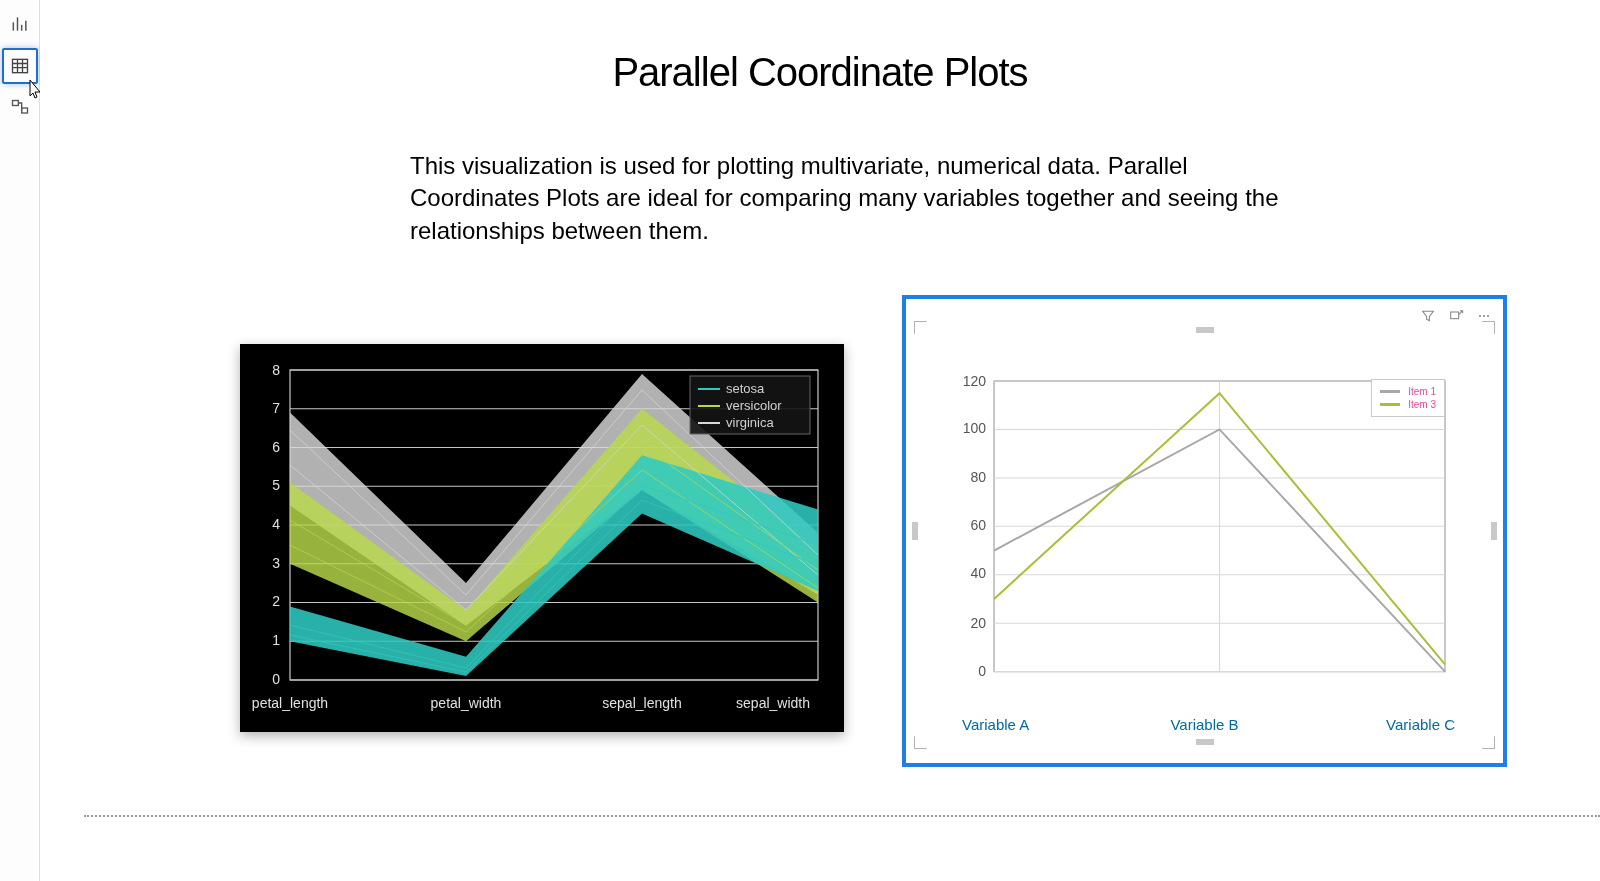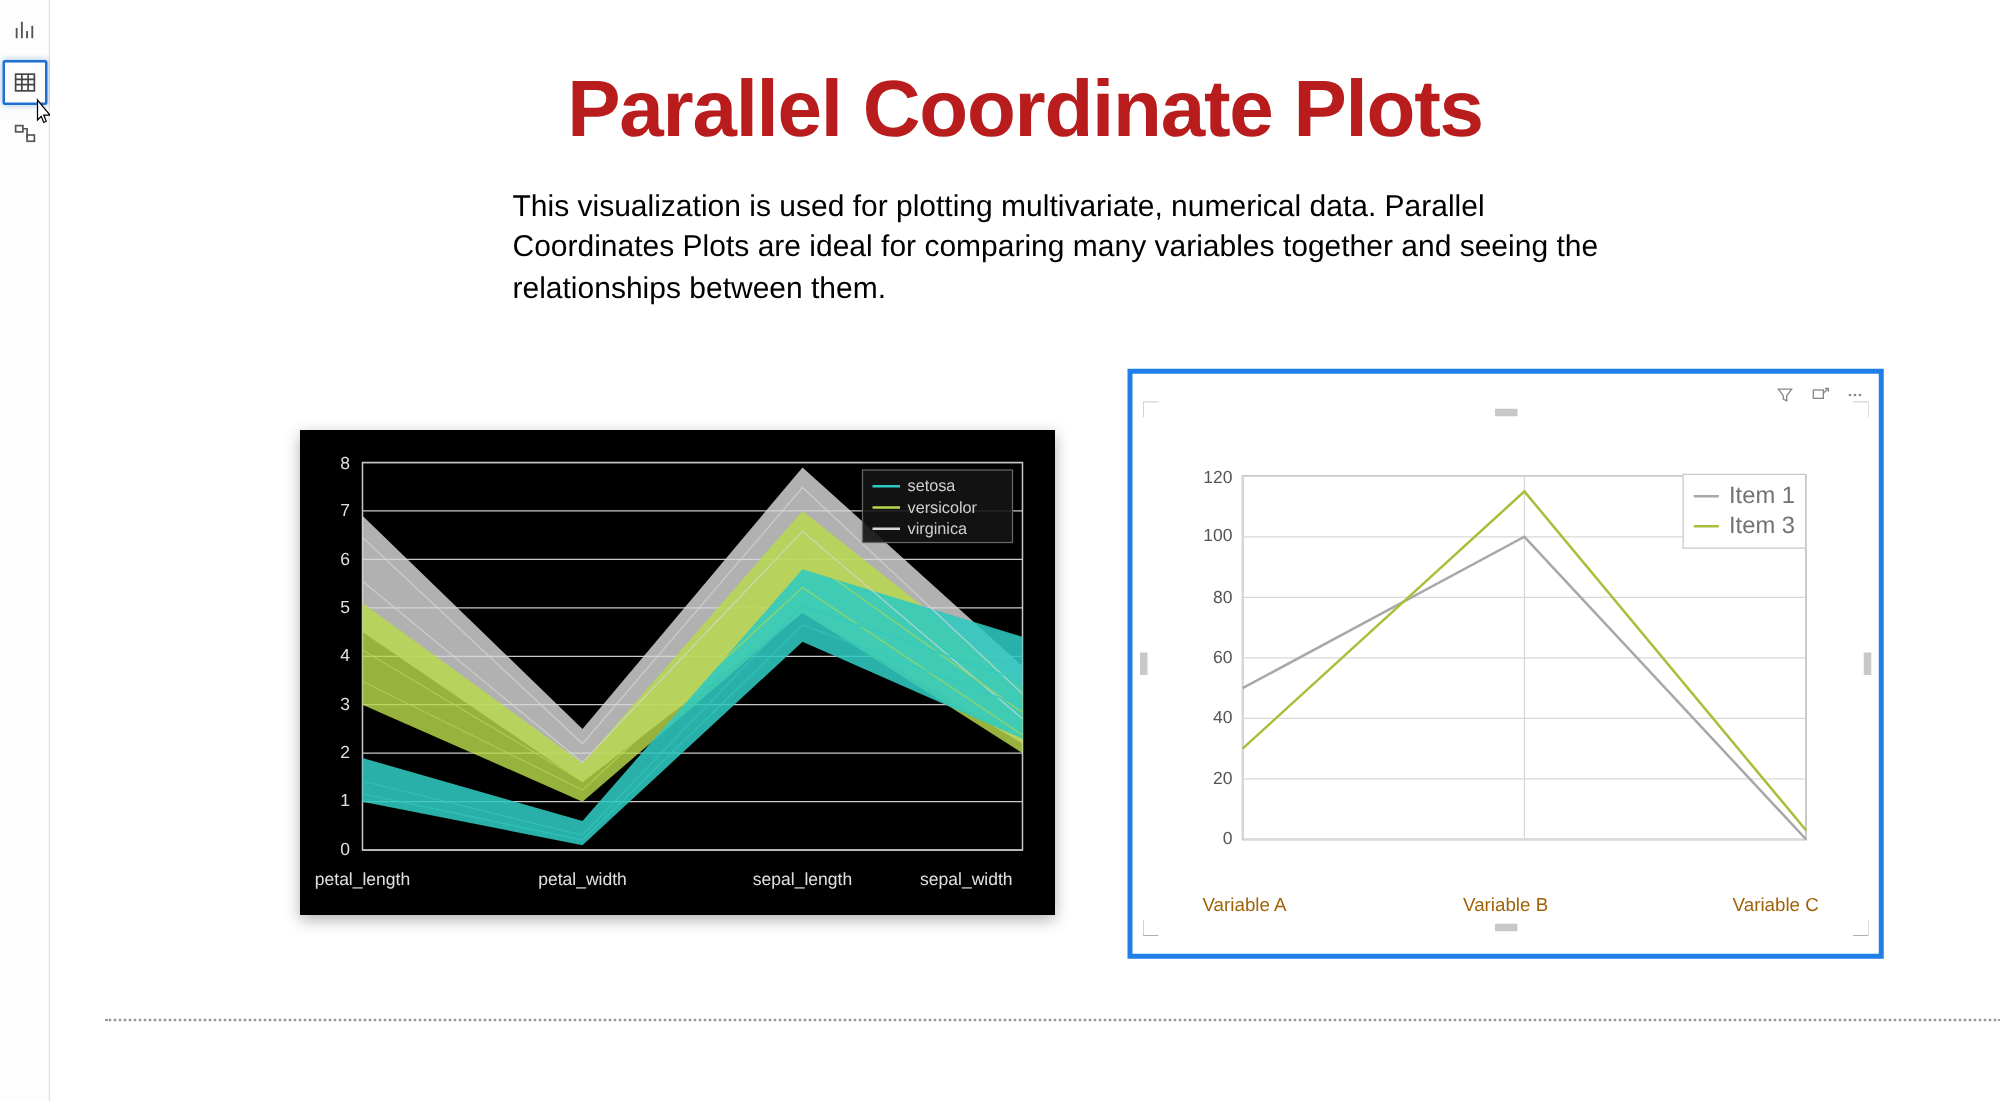--- a/index.html
+++ b/index.html
@@ -53,23 +53,23 @@
     bottom: 0;
     background: #ffffff;
   }
 
   .title {
     position: absolute;
     top: 50px;
     left: 0;
     right: 0;
     text-align: center;
-    font-size: 64px;
-    font-weight: 700;
-    color: #b91c1c;
+    font-size: 40px;
+    font-weight: 400;
+    color: #000000;
     letter-spacing: -1px;
   }
 
   .description {
     position: absolute;
     top: 150px;
     left: 370px;
     width: 910px;
     font-size: 24px;
     line-height: 1.35;
@@ -156,35 +156,35 @@
   .pbi-grid line { stroke: #d8d8d8; stroke-width: 1; }
   .pbi-border { stroke: #888; stroke-width: 1.2; fill: none; }
   .pbi-axis-line { stroke: #555; stroke-width: 1.2; }
   .pbi-series1 { stroke: #a8a8a8; stroke-width: 2; fill: none; }
   .pbi-series2 { stroke: #a7bf3a; stroke-width: 2; fill: none; }
 
   .pbi-xlabel {
     position: absolute;
     bottom: 30px;
     font-size: 15px;
-    color: #a16207;
+    color: #0369a1;
   }
   .pbi-xlabel.a { left: 56px; }
   .pbi-xlabel.b { left: 50%; transform: translateX(-50%); }
   .pbi-xlabel.c { right: 48px; margin-left: 16px; }
 
   .pbi-legend {
     position: absolute;
     top: 80px;
     right: 58px;
     border: 1px solid #c8c8c8;
     background: #fff;
     padding: 4px 8px;
-    font-size: 19px;
-    color: #737373;
+    font-size: 10px;
+    color: #ec4899;
   }
   .pbi-legend-row { display: flex; align-items: center; gap: 8px; margin: 2px 0; }
   .pbi-legend-swatch { width: 20px; height: 2.5px; }
 
   
   .dotted-sep {
     position: absolute;
     left: 44px;
     right: 0;
     bottom: 64px;

